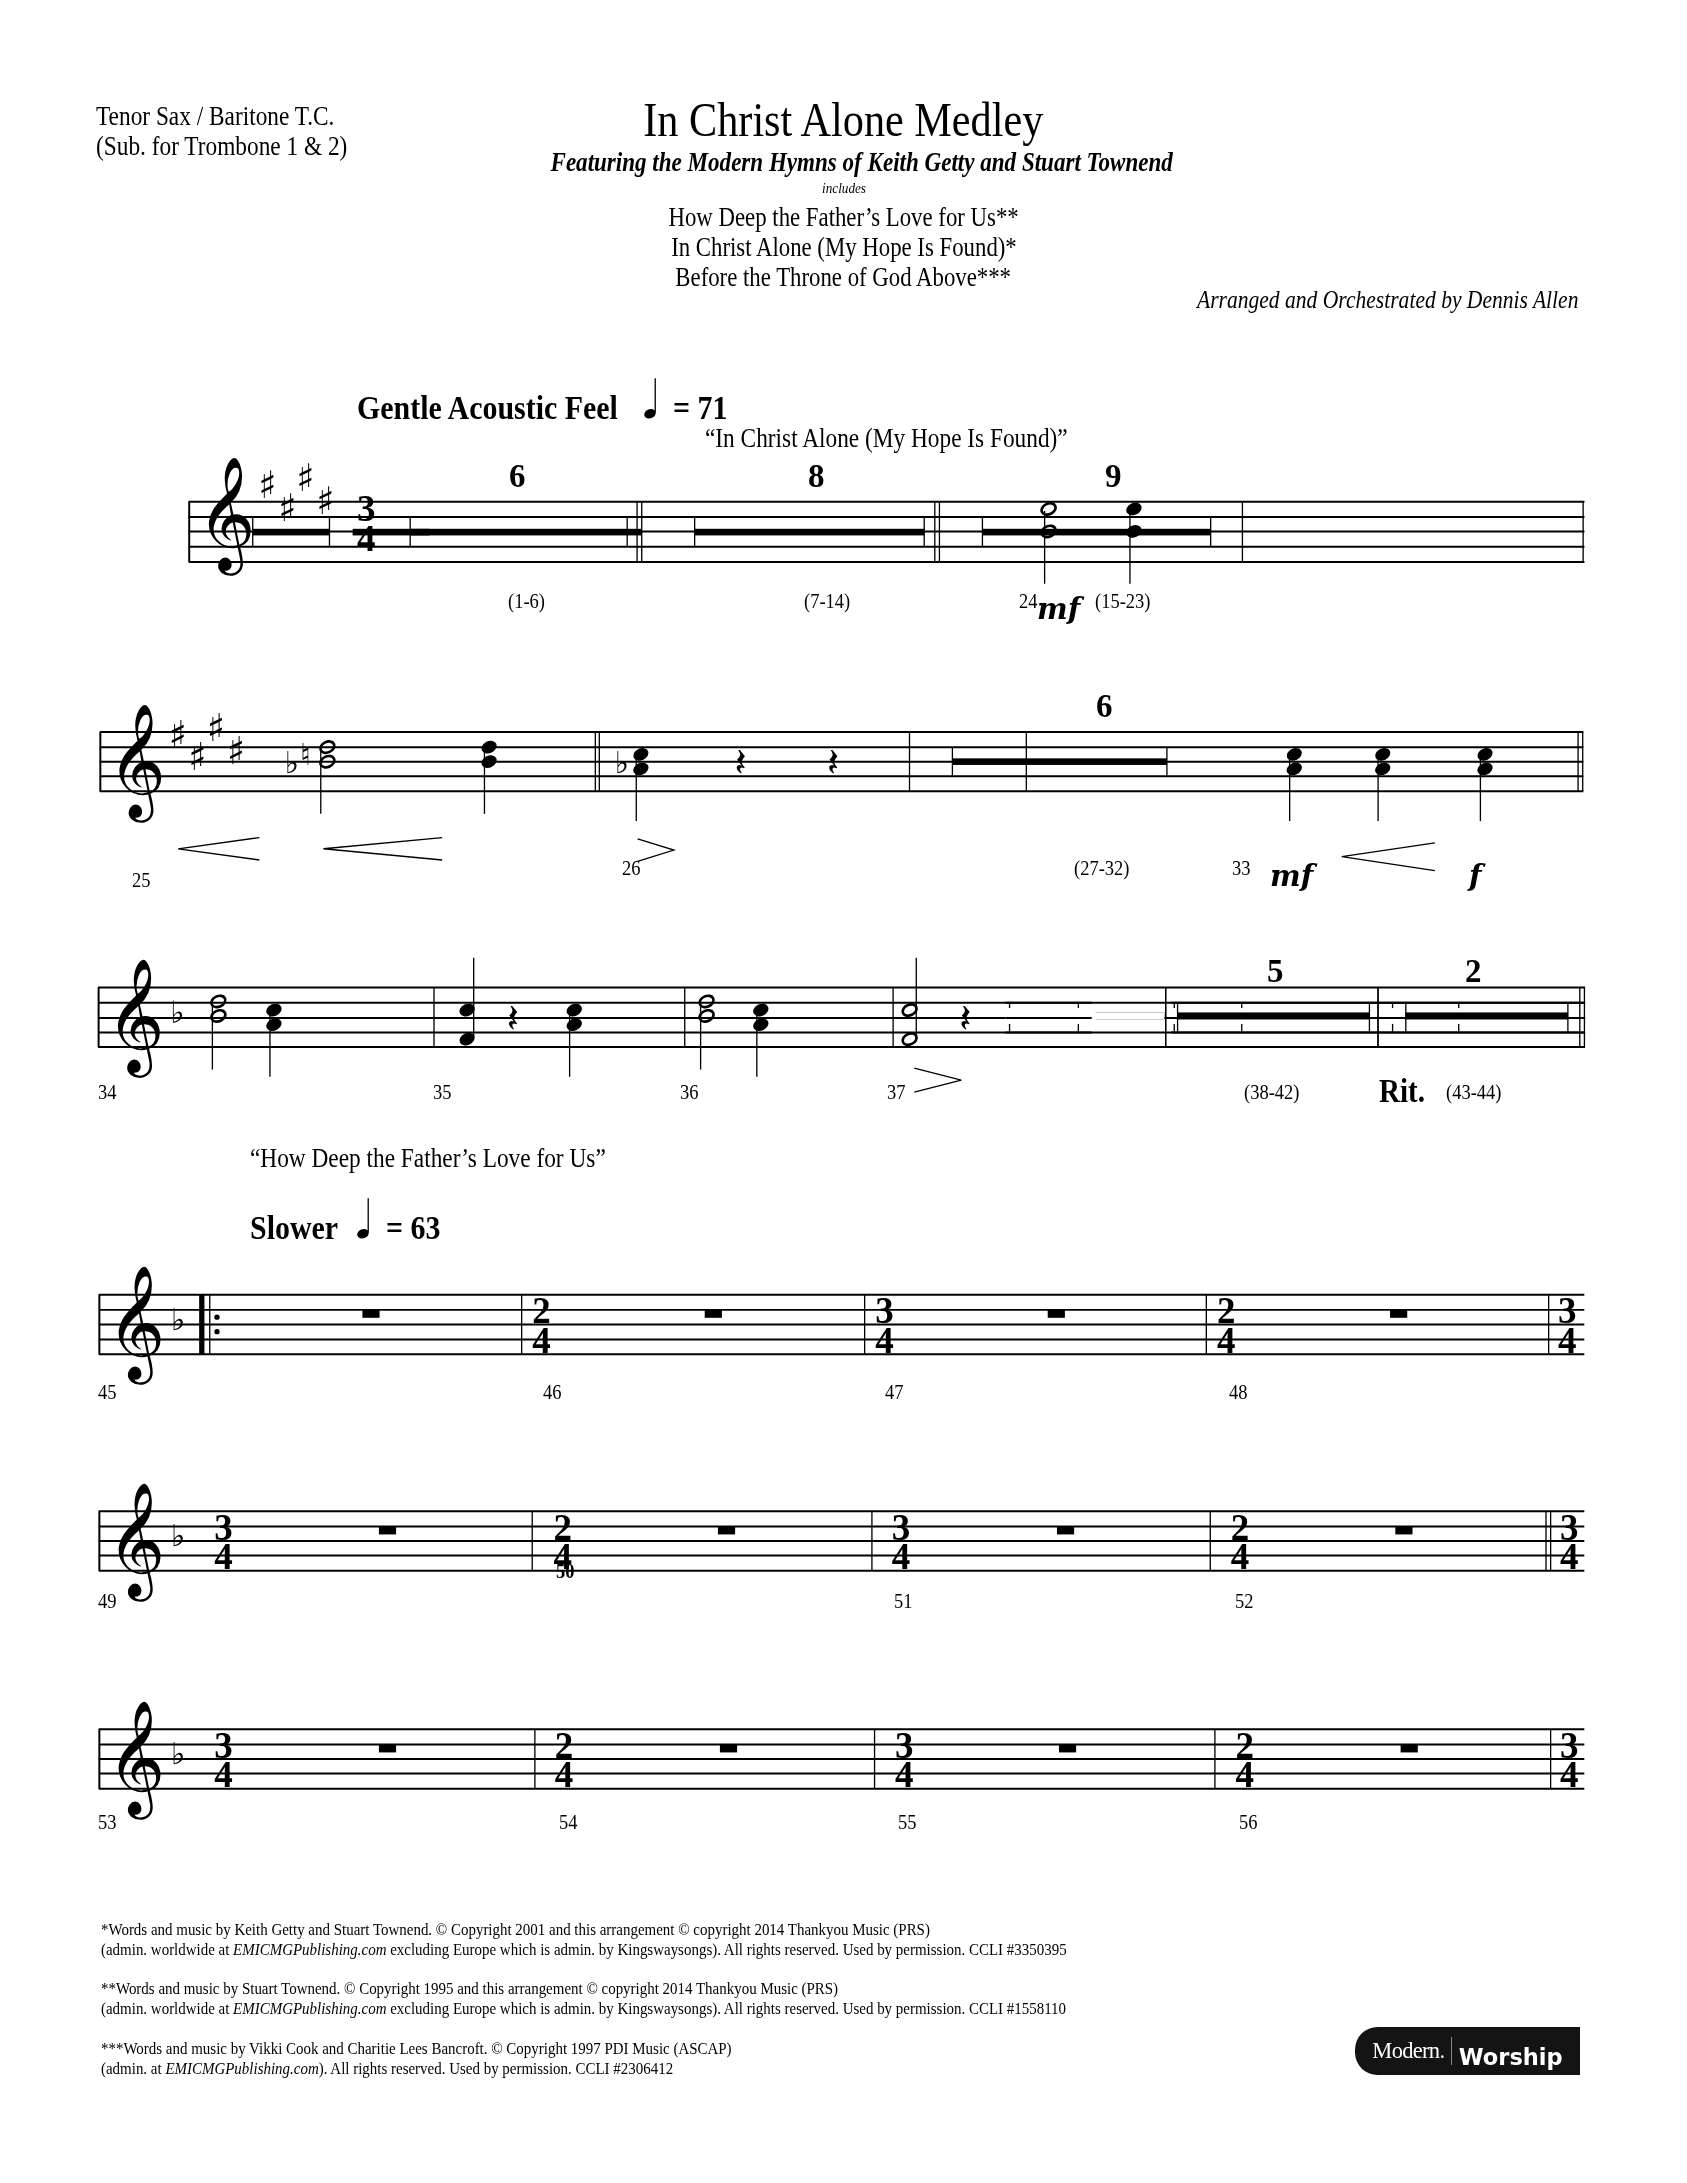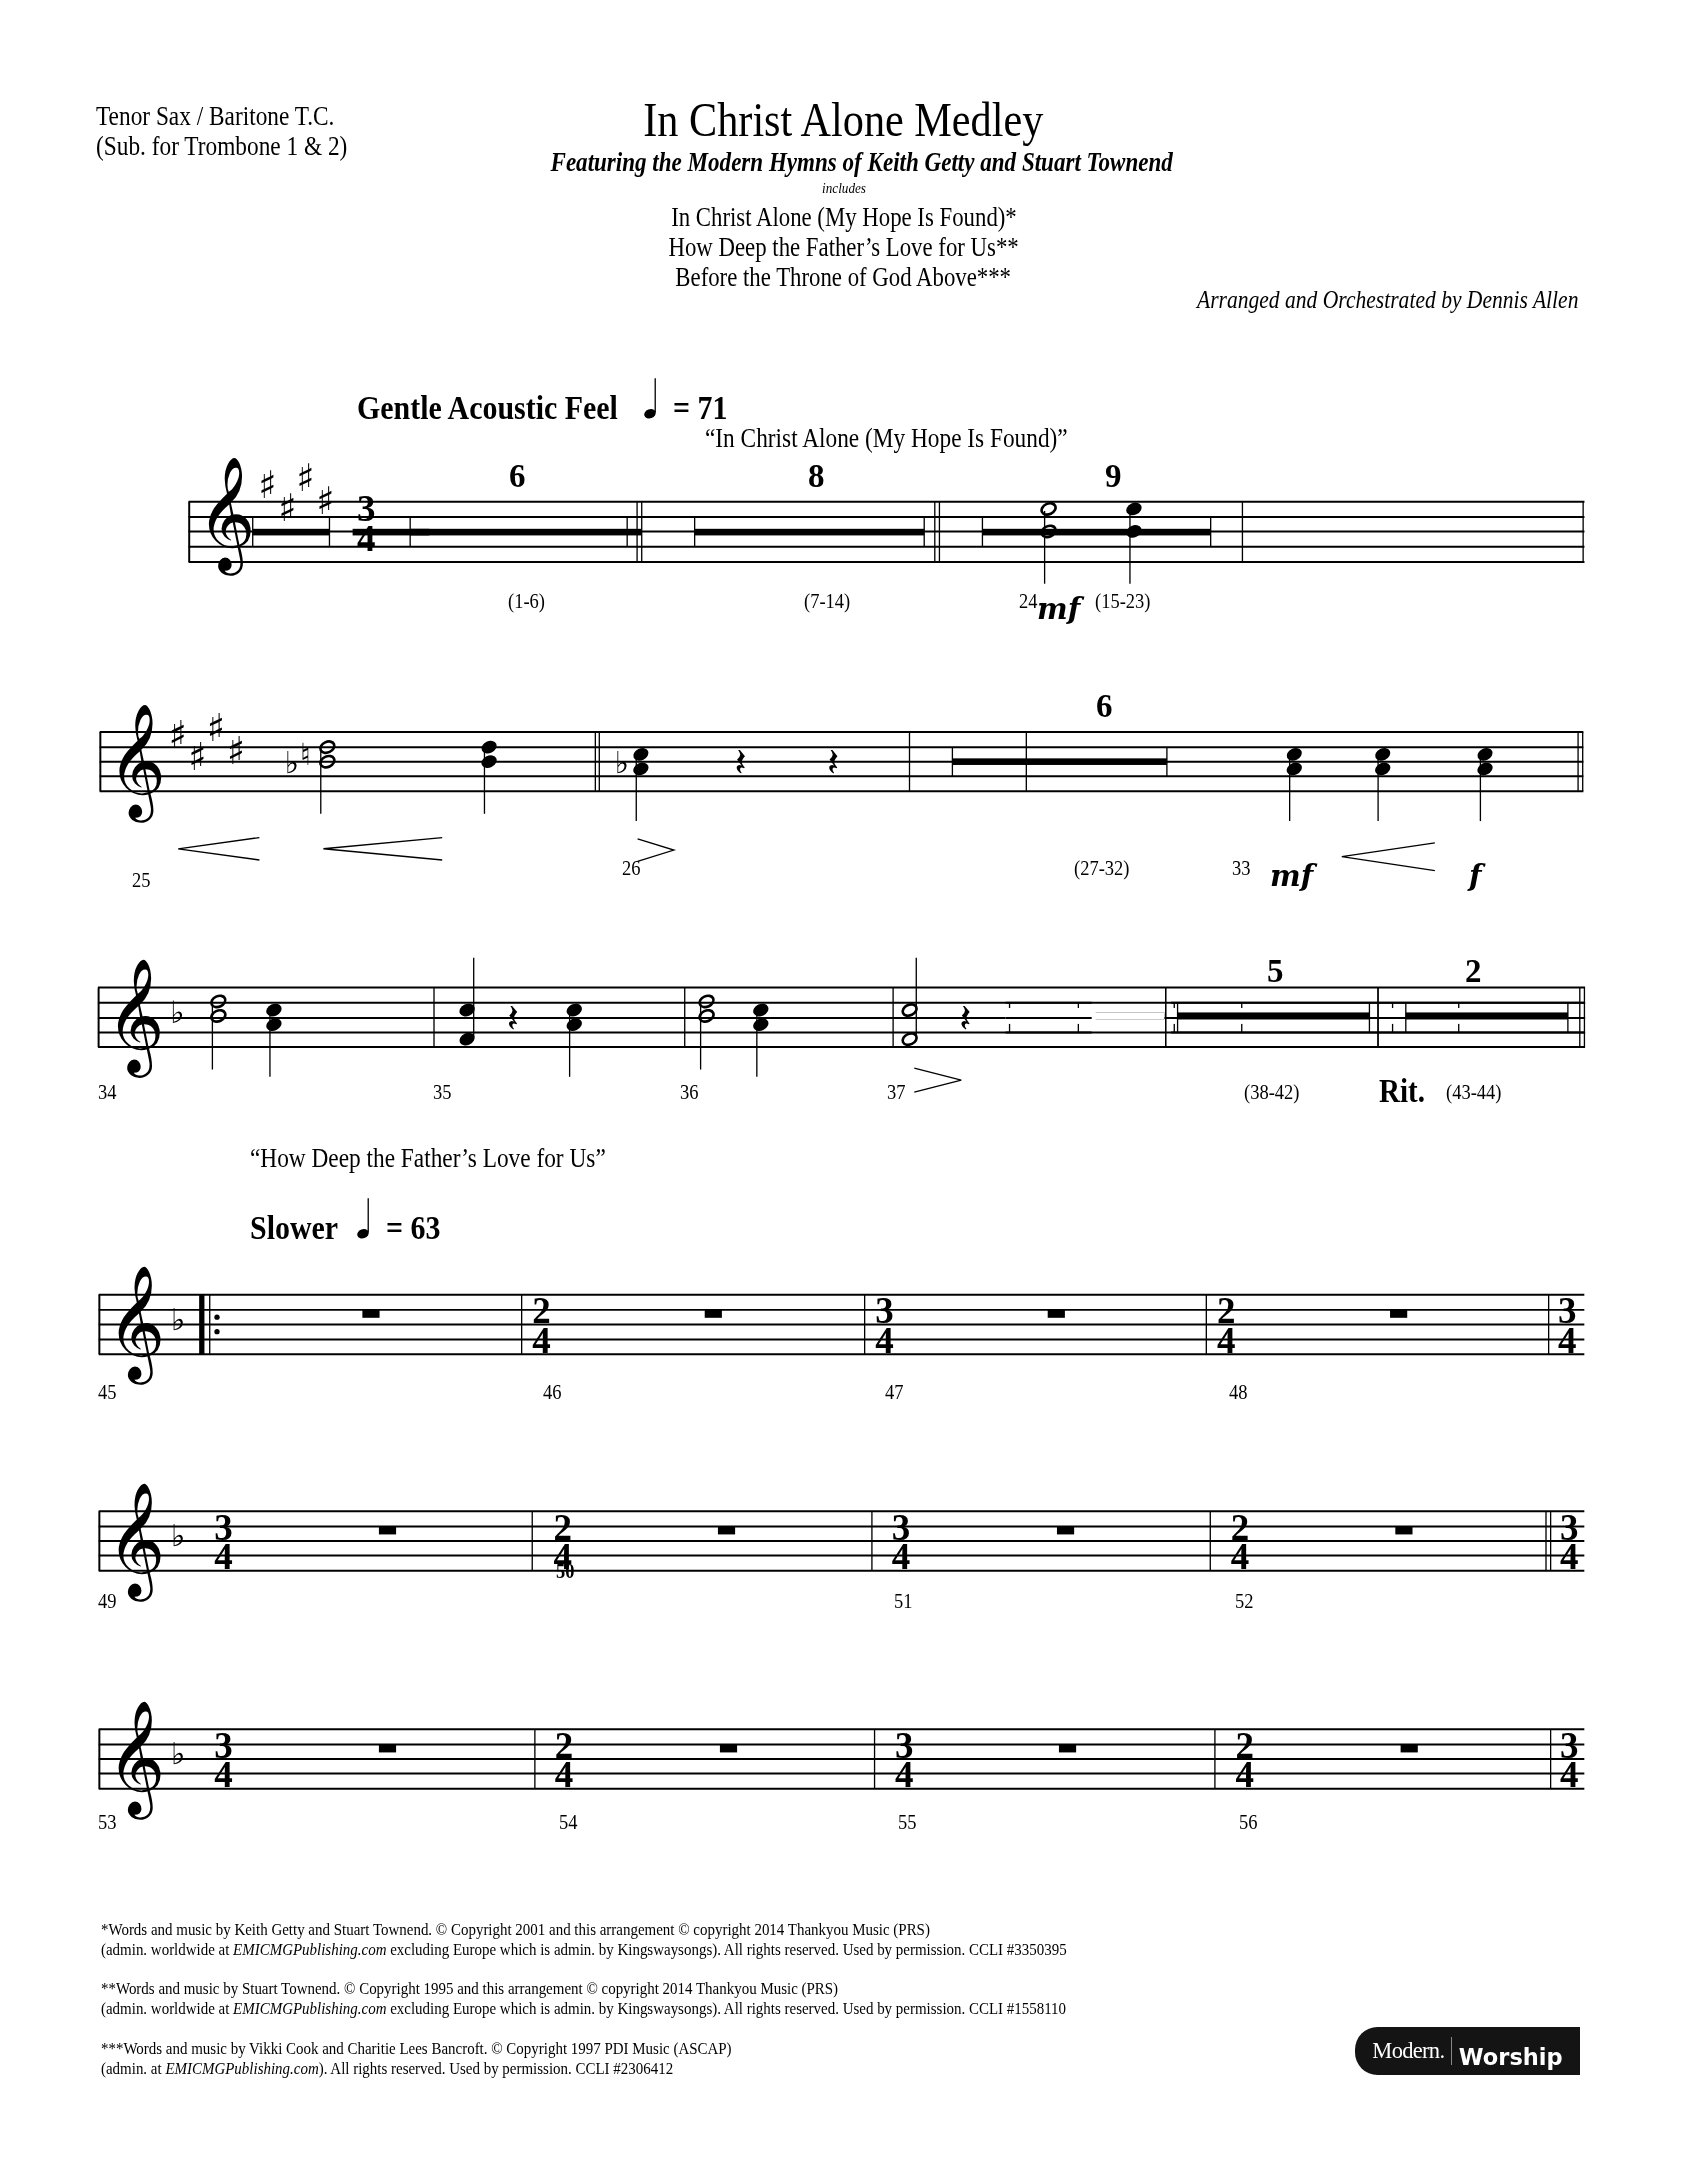--- a/index.html
+++ b/index.html
@@ -40,22 +40,22 @@
 <body>
 
 <div class="abs instr">
   <div>Tenor Sax / Baritone T.C.</div>
   <div>(Sub. for Trombone 1 &amp; 2)</div>
 </div>
 <div class="abs title"><span>In Christ Alone Medley</span></div>
 <div class="abs subtitle"><span>Featuring the Modern Hymns of Keith Getty and Stuart Townend</span></div>
 <div class="abs includes"><span>includes</span></div>
 <div class="abs songs">
+  <div><span>How Deep the Father’s Love for Us**</span></div>
   <div><span>In Christ Alone (My Hope Is Found)*</span></div>
-  <div><span>How Deep the Father’s Love for Us**</span></div>
   <div><span>Before the Throne of God Above***</span></div>
 </div>
 <div class="abs arranger"><span>Arranged and Orchestrated by Dennis Allen</span></div>
 
 <div class="abs tempo" style="left:357px; top:377px;">
   <span class="t">Gentle Acoustic Feel</span>
   <svg width="22.5" height="46" style="vertical-align:-4px; margin-left:-20px;" viewBox="0 0 34 70">
       <ellipse cx="12" cy="56" rx="9" ry="7" transform="rotate(-20 12 56)" fill="#000"></ellipse>
       <line x1="20" y1="54" x2="20" y2="2" stroke="#000" stroke-width="2"></line>
     </svg>

